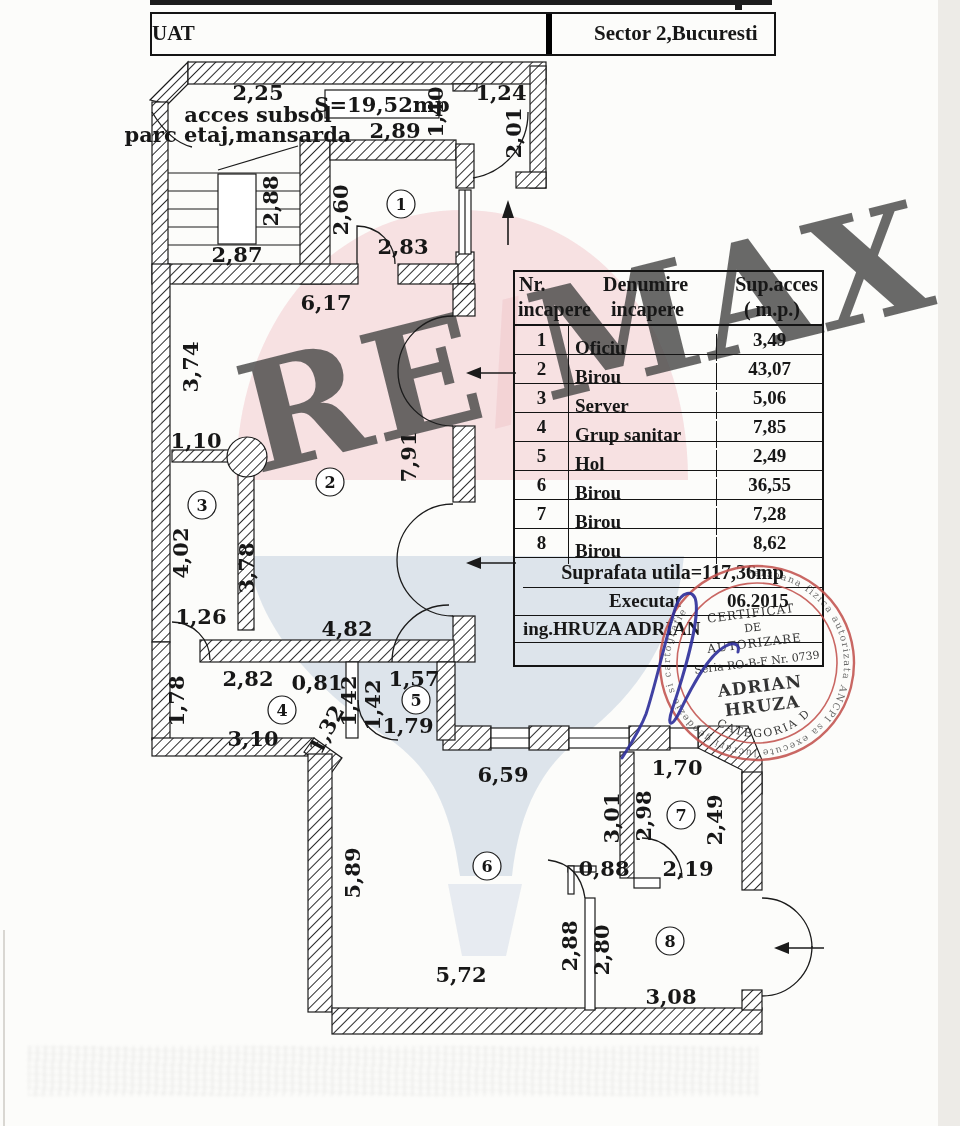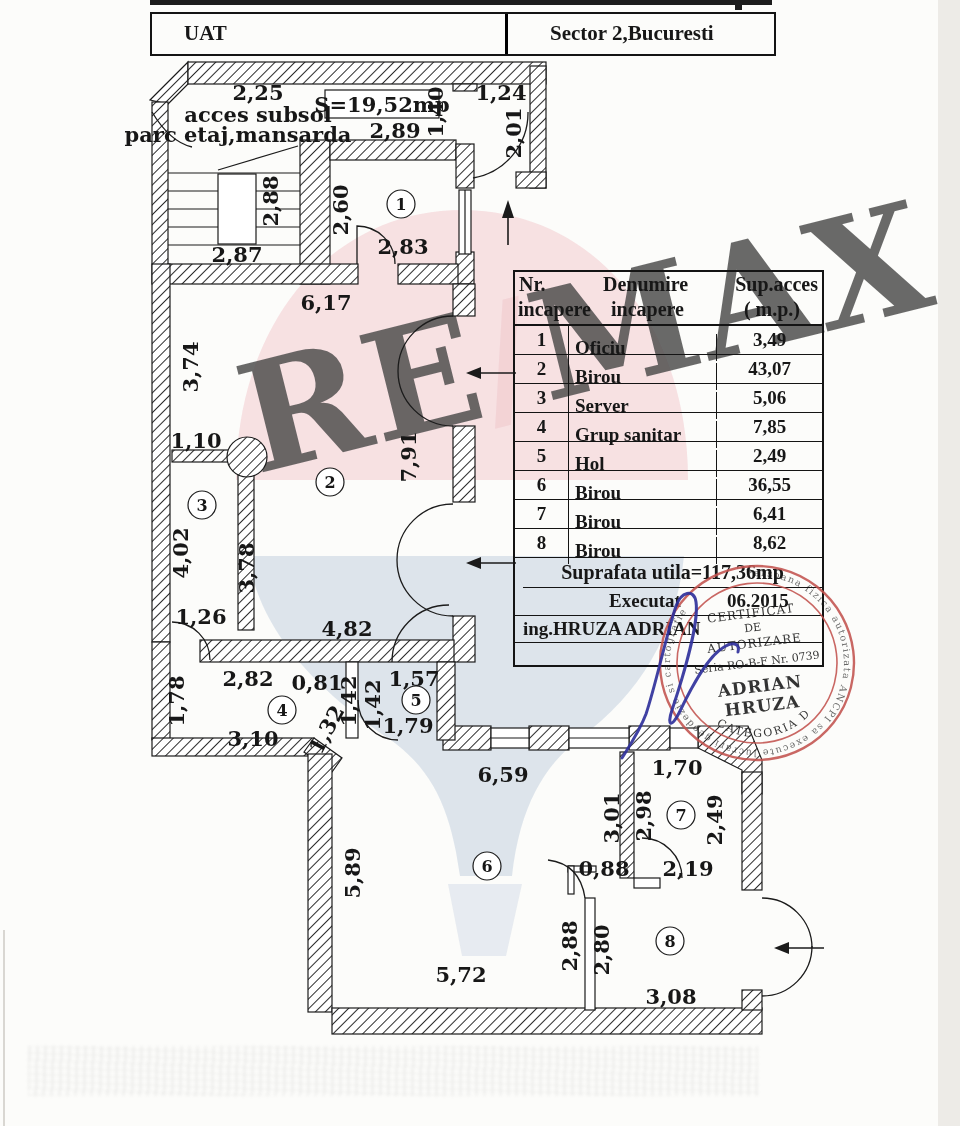--- a/index.html
+++ b/index.html
@@ -20,21 +20,21 @@
   .note{font-size:21px;font-weight:700;}
   .roomnum{font-size:16px;font-weight:700;}
   .w{fill:url(#hatch);stroke:#1b1b1b;stroke-width:1.2;}
   .tw{fill:#ffffff;stroke:#1b1b1b;stroke-width:1.2;}
   .arc{fill:none;stroke:#1b1b1b;stroke-width:1.3;}
   .ln{stroke:#1b1b1b;stroke-width:1.2;}
   .arrow{stroke:#1b1b1b;stroke-width:1.6;}
   
   .hdr{position:absolute;left:150px;top:12px;width:622px;height:40px;border:2px solid #141414;
        display:flex;background:transparent;font-weight:700;font-size:21px;}
-  .hdr .c1{width:356px;border-right:3px solid #000000;line-height:38px;padding-left:32px;box-sizing:border-box;}
+  .hdr .c1{width:400px;border-right:6px solid #000000;line-height:38px;box-sizing:border-box;}
   .hdr .c2{flex:1;line-height:38px;padding-left:14px;margin-left:28px;}
   
   .rt{position:absolute;left:513px;top:270px;width:307px;border:2px solid #141414;background:transparent;
       font-weight:700;font-size:19px;}
   .rt-header{height:52px;border-bottom:2px solid #141414;position:relative;font-size:20px;}
   .rt-header span{position:absolute;white-space:nowrap;}
   .rt-row{display:grid;grid-template-columns:54px 148px 1fr;height:28px;border-bottom:1.6px solid #141414;line-height:27px;}
   .rt-row .c1{border-right:1.6px solid #141414;text-align:center;}
   .rt-row .c2{border-right:1.6px solid #141414;padding-left:6px;margin-top:8px;}
   .rt-row .c3{text-align:center;}
@@ -279,21 +279,21 @@
         <div class="c3">2,49</div>
       </div>
     <div class="rt-row">
         <div class="c1">6</div>
         <div class="c2">Birou</div>
         <div class="c3">36,55</div>
       </div>
     <div class="rt-row">
         <div class="c1">7</div>
         <div class="c2">Birou</div>
-        <div class="c3">6,41</div>
+        <div class="c3">7,28</div>
       </div>
     <div class="rt-row">
         <div class="c1">8</div>
         <div class="c2">Birou</div>
         <div class="c3">8,62</div>
       </div>
     <div class="rt-total">Suprafata utila=117,36mp</div>
     <div class="rt-exec">
       <span class="lbl">Executat</span>
       <span class="val">06.2015</span>

